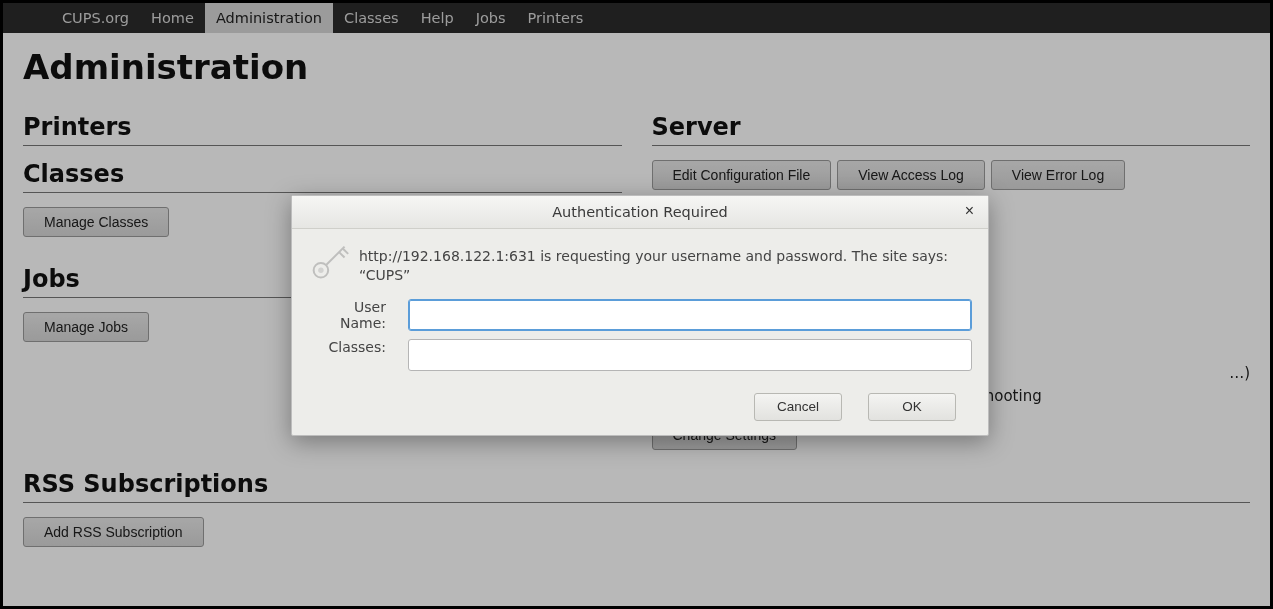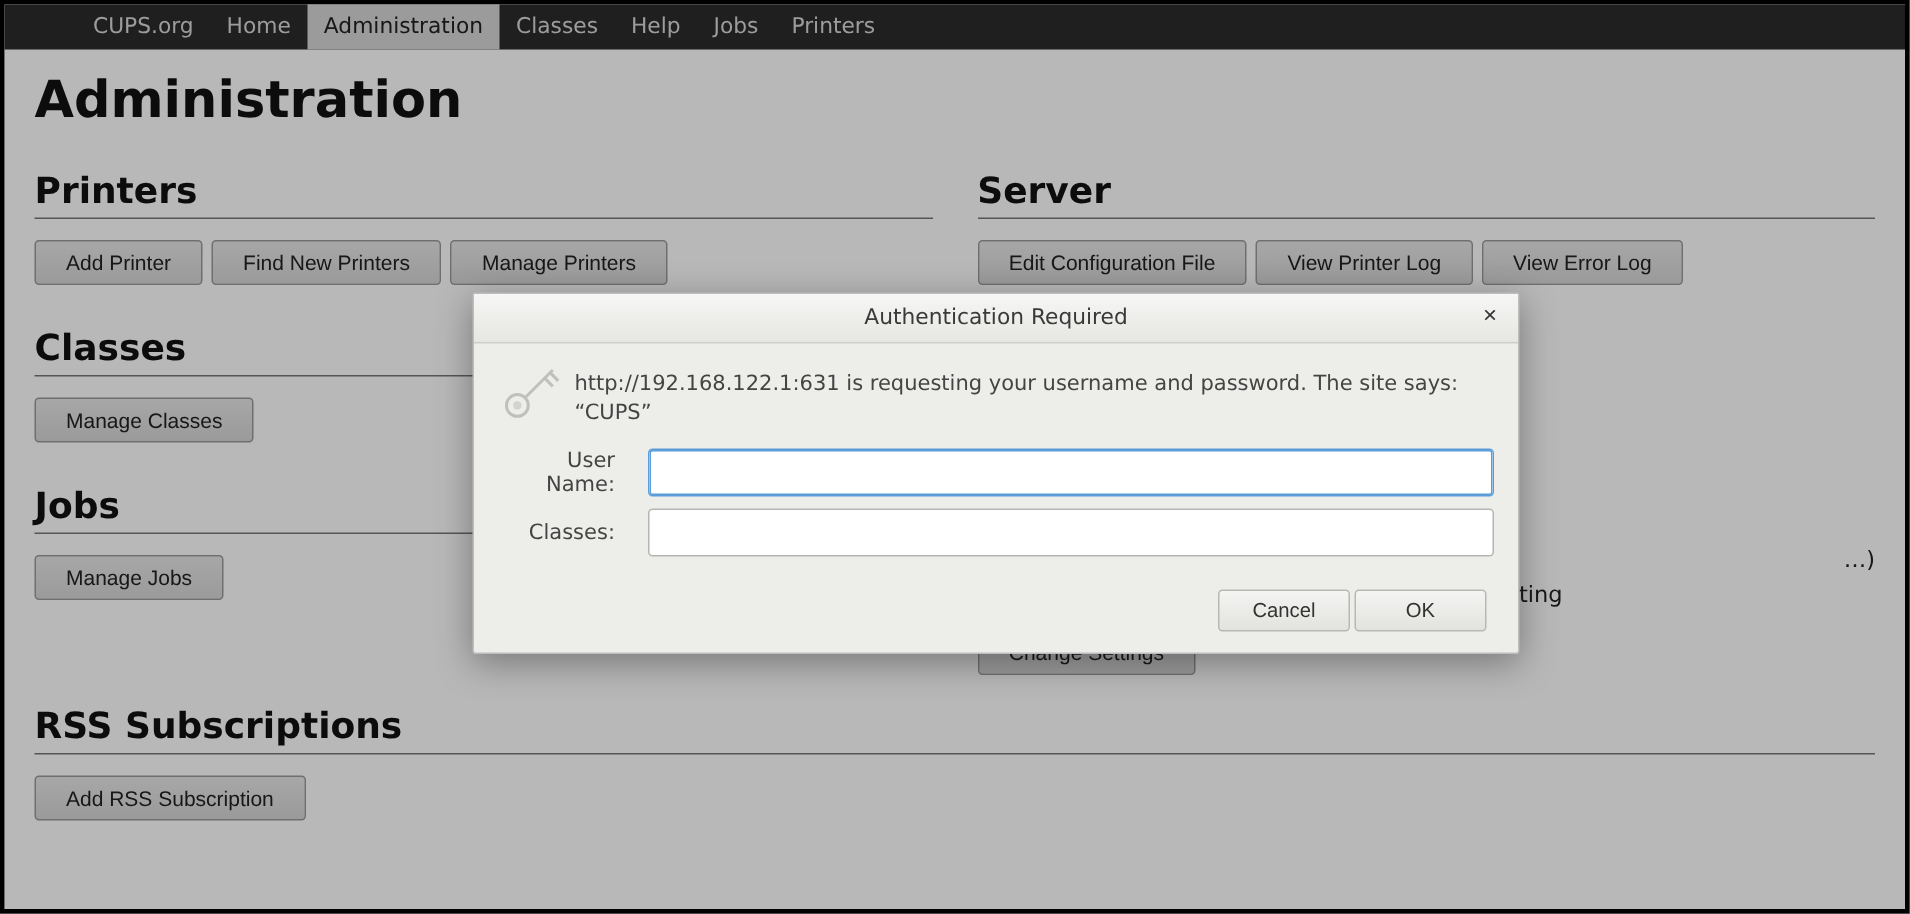--- a/index.html
+++ b/index.html
@@ -101,21 +101,21 @@
     font-size: 15px;
     color: #222;
     margin: 4px 0;
   }
   .checks input[type=checkbox] {
     width: 14px; height: 14px;
   }
   
   .modal {
     position: absolute;
-    left: 312px;
+    left: 288px;
     top: 192px;
     width: 698px;
     background: #ededea;
     border: 1px solid #bdbdbd;
     border-radius: 2px;
     box-shadow: 0 6px 24px rgba(0,0,0,0.35);
     z-index: 50;
     font-size: 14px;
     color: #333;
   }
@@ -155,21 +155,20 @@
   }
   .modal-msg {
     flex: 1;
     color: #444;
     font-size: 14px;
     line-height: 1.35;
     padding-top: 4px;
   }
   .formrow {
     display: flex;
-    align-items: center;
     gap: 22px;
     margin: 8px 0;
   }
   .formrow label {
     width: 78px;
     text-align: right;
     color: #444;
     font-size: 14px;
   }
   .formrow input {
@@ -182,22 +181,22 @@
     background: #fff;
   }
   .formrow input.focused {
     border: 1px solid #5b9dd9;
     box-shadow: 0 0 0 1px #5b9dd9 inset;
     outline: none;
   }
   .modal-actions {
     display: flex;
     justify-content: flex-end;
-    gap: 3px;
-    padding: 6px 21px 14px 16px;
+    gap: 26px;
+    padding: 6px 32px 14px 16px;
   }
   .modal-actions button {
     min-width: 88px;
     height: 28px;
     background: linear-gradient(#f4f4f2,#e2e2df);
     border: 1px solid #b8b8b3;
     border-radius: 3px;
     font-size: 13.5px;
     color: #333;
     cursor: pointer;
@@ -221,25 +220,20 @@
   </div>
 
   <div class="page">
     <h1 class="page-title">Administration</h1>
 
     <div class="columns">
       <div class="col">
         <div class="section">
           <h2>Printers</h2>
           <hr>
-          <div class="btnrow">
-            <button class="ui">Add Printer</button>
-            <button class="ui">Find New Printers</button>
-            <button class="ui">Manage Printers</button>
-          </div>
         </div>
 
         <div class="section">
           <h2>Classes</h2>
           <hr>
           <div class="btnrow">
             <button class="ui">Manage Classes</button>
           </div>
         </div>
 
@@ -251,21 +245,21 @@
           </div>
         </div>
       </div>
 
       <div class="col">
         <div class="section">
           <h2>Server</h2>
           <hr>
           <div class="btnrow">
             <button class="ui">Edit Configuration File</button>
-            <button class="ui">View Printer Log</button>
+            <button class="ui">View Access Log</button>
             <button class="ui">View Error Log</button>
           </div>
 
           <div class="checks" style="margin-top:150px;">
             <label class="hidden-line">
               <input type="checkbox" style="">
               <span>…)</span>
             </label>
             <label style="justify-content:flex-end;">
               <span style="flex:1;"></span>

